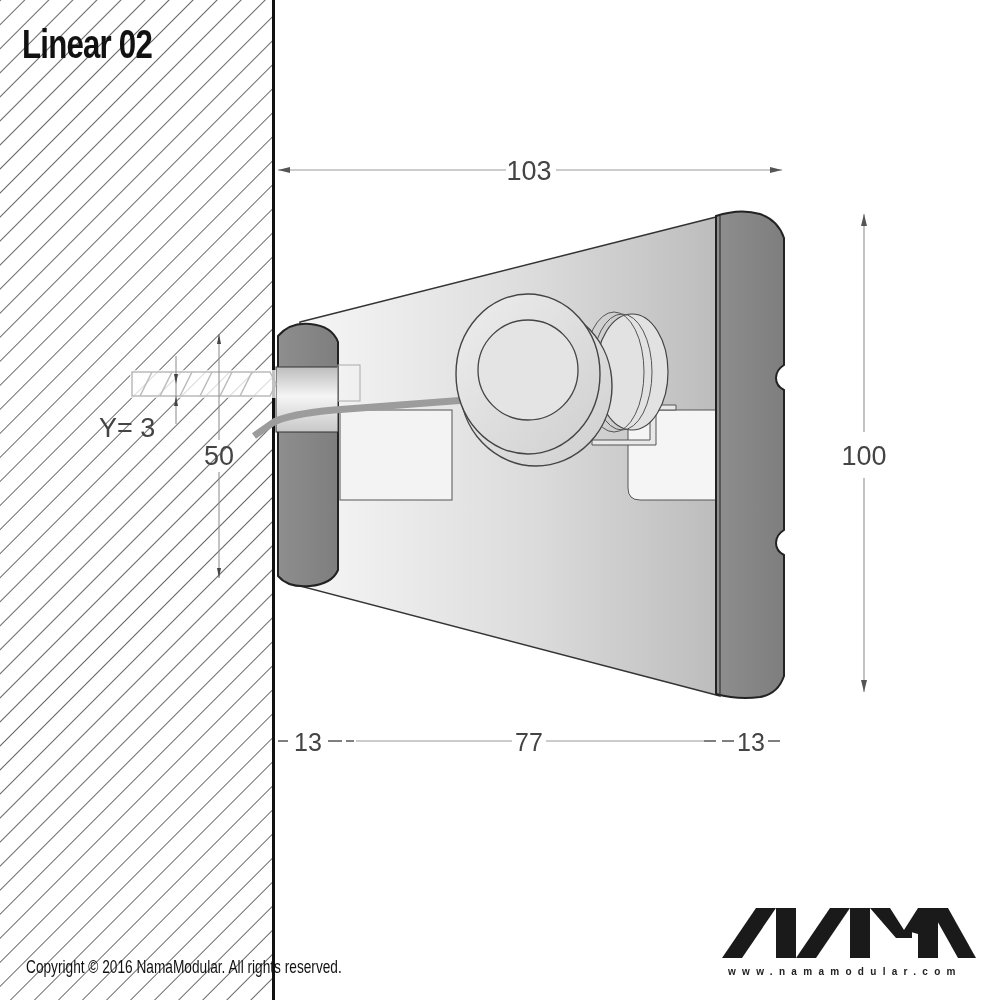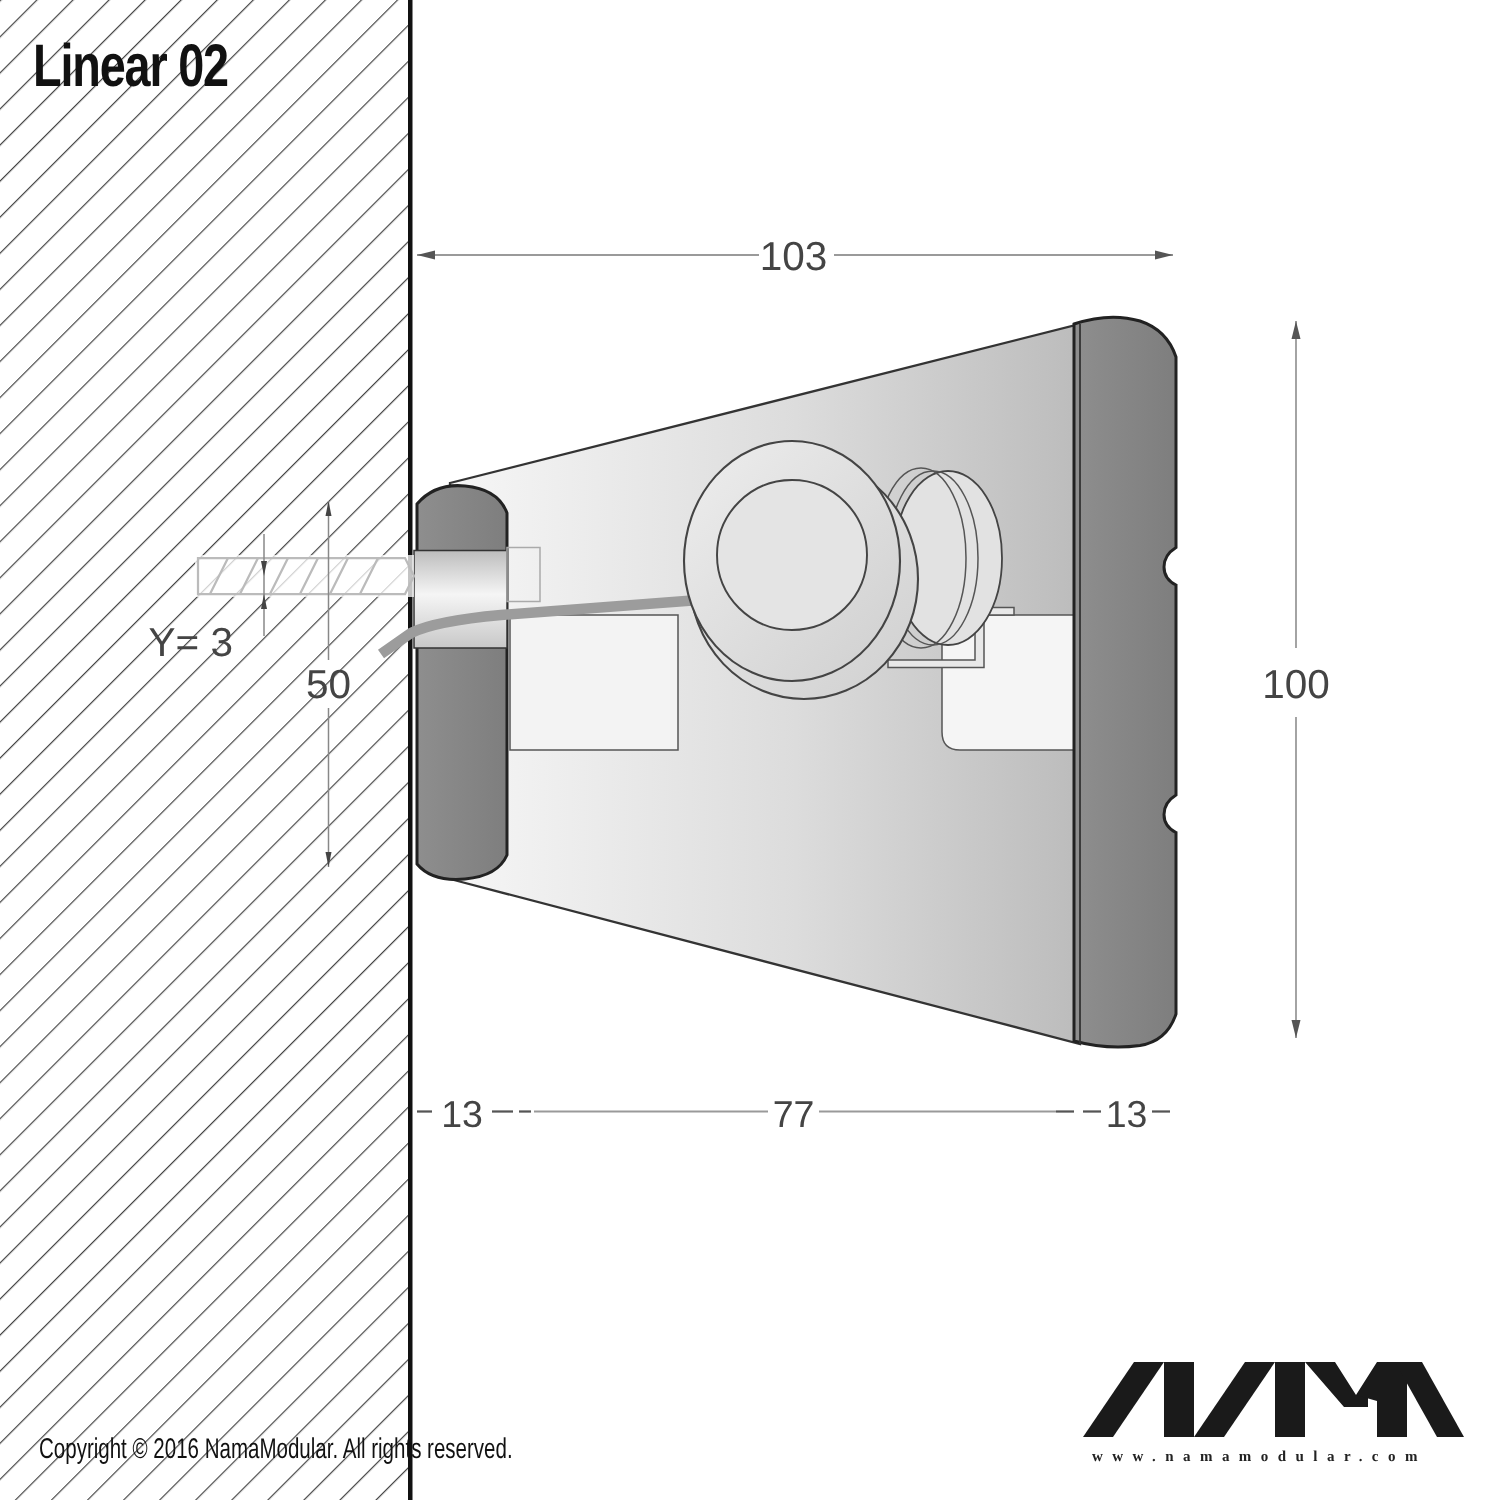--- a/index.html
+++ b/index.html
@@ -11,21 +11,21 @@
       color: #111; letter-spacing: -1px; transform: scaleX(0.78); transform-origin: left top;
       background: transparent;
     }
     .copyright {
       position: absolute; left: 26px; top: 956px;
       font-family: "Liberation Sans", sans-serif; font-size: 19px; color: #111;
       transform: scaleX(0.72); transform-origin: left top; white-space: nowrap;
     }
     .logo-url {
       position: absolute; left: 728px; top: 966px; width: 248px;
-      font-family: Liberation Serif, serif; font-weight: bold; font-size: 10px;
+      font-family: Liberation Sans, sans-serif; font-weight: bold; font-size: 10px;
       letter-spacing: 6.3px; color: #222; white-space: nowrap;
     }
     .dim-text {
       font-family: "Liberation Sans", sans-serif; fill: #444;
     }
   </style>
 </head>
 <body>
 
 <div id="stage">

